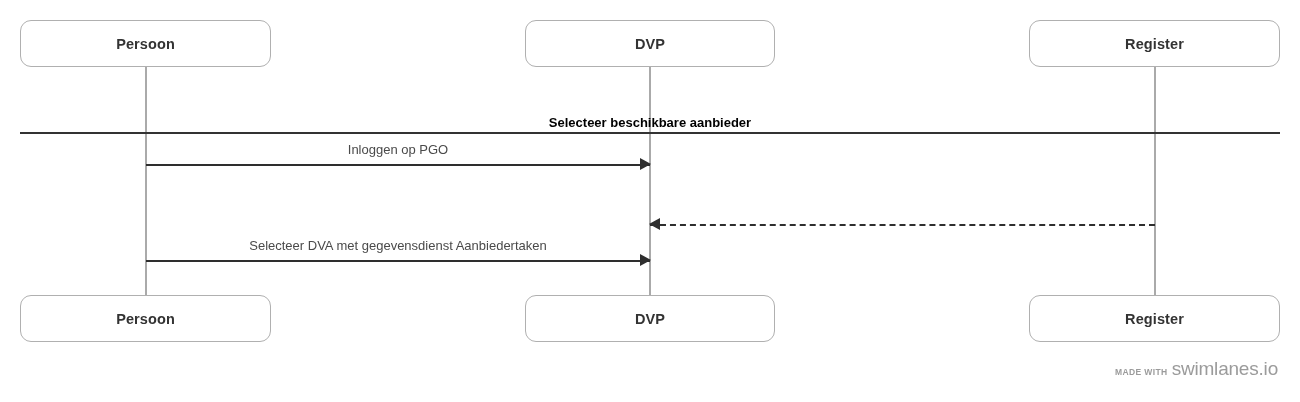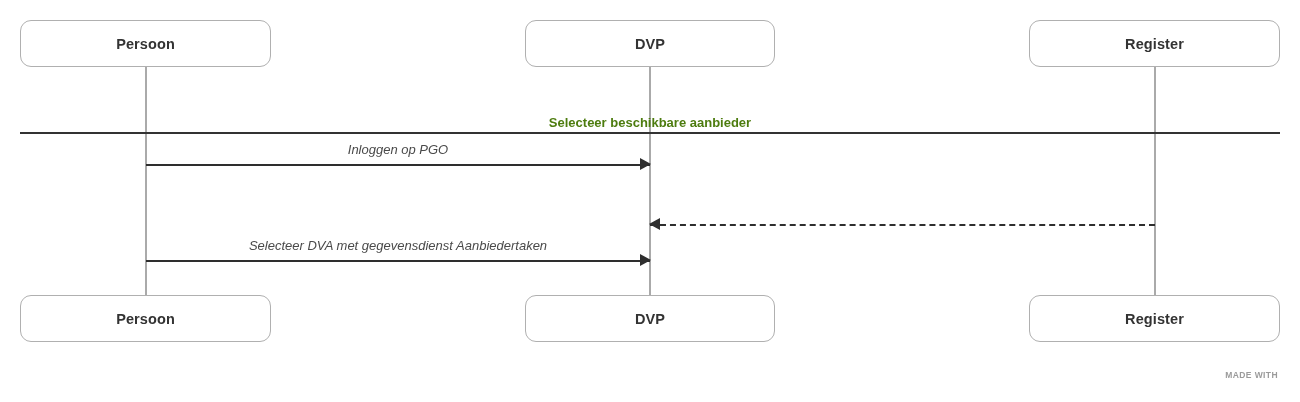--- a/index.html
+++ b/index.html
@@ -51,31 +51,30 @@
   
   .section-divider {
     position: absolute;
     height: 1.6px;
     background: #333333;
   }
   .section-title {
     position: absolute;
     font-size: 13px;
     font-weight: bold;
-    color: #4d7c0f;
+    color: #000000;
     white-space: nowrap;
     text-align: center;
     transform: translateX(-50%);
   }
 
   
   .message {
     position: absolute;
     height: 22px;
-    font-style: italic;
   }
   .msg-line {
     position: absolute;
     left: 0;
     right: 0;
     top: 18px;
     height: 0;
     border-top: 2px solid #2e2e2e;
   }
   .msg-line.dashed {
@@ -176,15 +175,16 @@
   </div>
   <div class="participant" style="left:525px; top:295px; width:250px;">
     <span class="participant-label">DVP</span>
   </div>
   <div class="participant" style="left:1029px; top:295px; width:251px;">
     <span class="participant-label">Register</span>
   </div>
 
   <div class="watermark">
     <span class="watermark-made">MADE WITH</span>
+    <span class="watermark-brand">swimlanes.io</span>
   </div>
 
 </div>
 
 </body></html>

